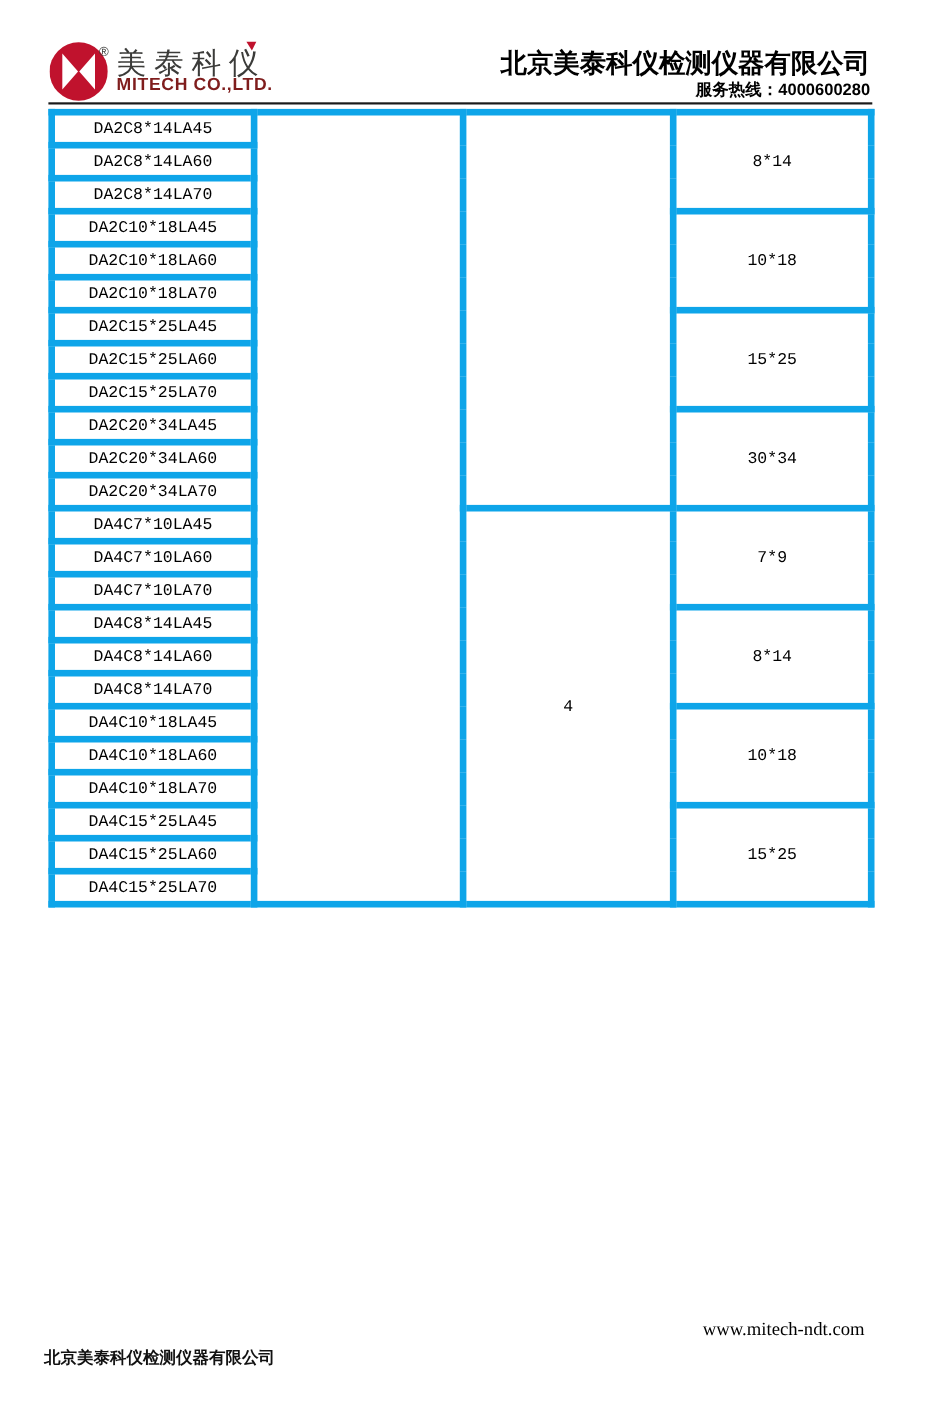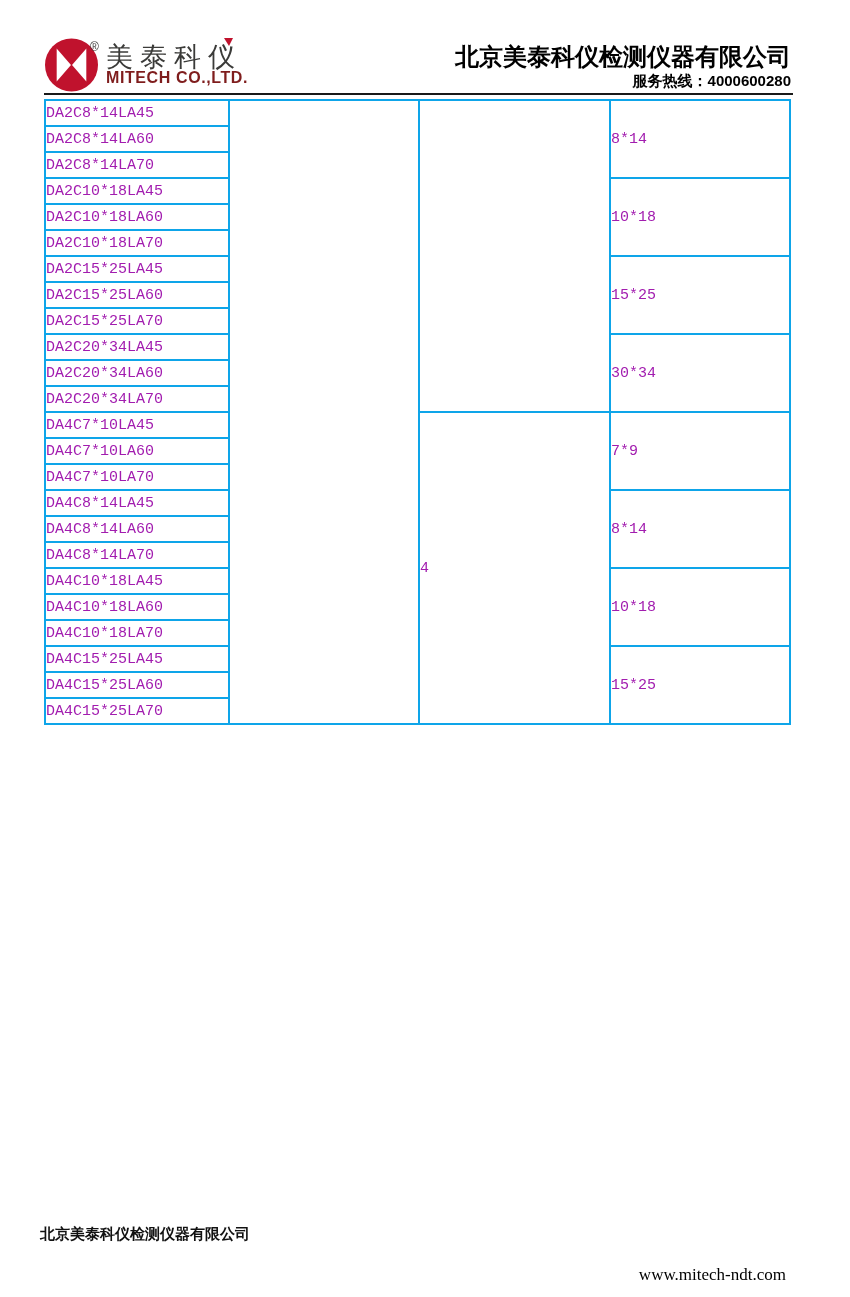--- a/index.html
+++ b/index.html
@@ -44,38 +44,39 @@
     position: absolute; left: 44px; top: 93px;
     width: 749px; height: 2px; background: #1a1a1a;
   }
 
   
   .product-table {
     position: absolute; left: 44px; top: 99px;
     border-collapse: collapse; table-layout: fixed;
   }
   .product-table td {
-    border: 2px solid #0ea5e9;
+    border: 6px solid #0ea5e9;
     height: 24px;
     padding: 0;
+    text-align: center;
     vertical-align: middle;
     font-family: "Liberation Mono", monospace;
     font-size: 15px;
-    color: #a21caf;
+    color: #000000;
     overflow: hidden;
     white-space: nowrap;
   }
 
   
   .footer-company {
     position: absolute; left: 40px; top: 1225px;
     font-size: 15px; font-weight: 600; color: #111111; white-space: nowrap;
   }
   .footer-website {
-    position: absolute; right: 64px; top: 1265px;
+    position: absolute; right: 64px; top: 1199px;
     font-size: 17px; color: #000000;
     font-family: "Liberation Serif", serif; white-space: nowrap;
   }
 </style>
 </head>
 <body>
 
 <div class="page">
 
   <div>

